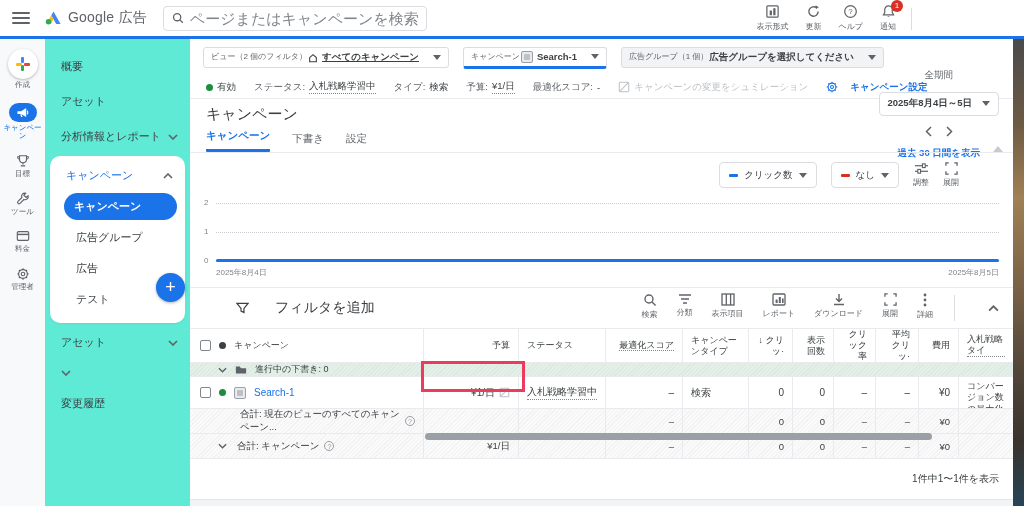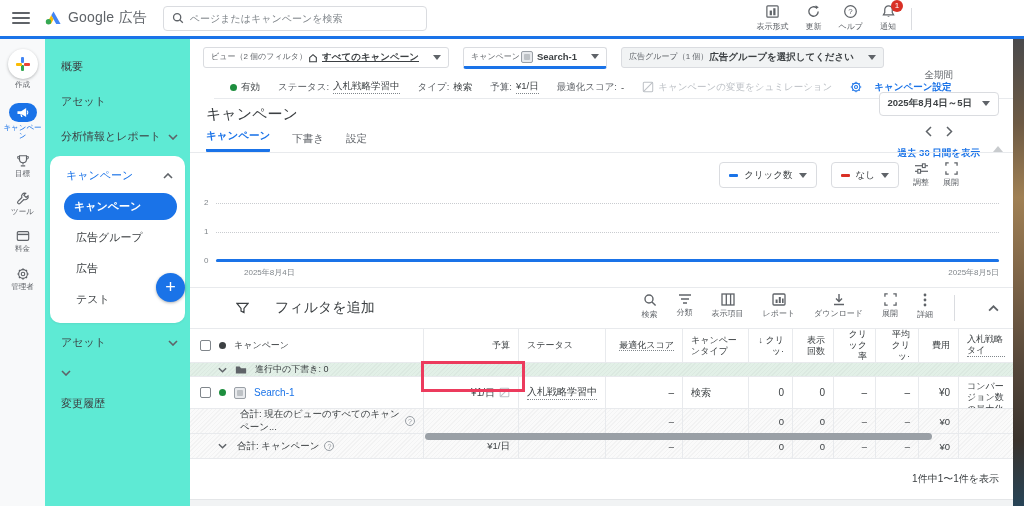--- a/index.html
+++ b/index.html
@@ -6,21 +6,21 @@
   body { font-family:"Liberation Sans","DejaVu Sans",sans-serif; background:#e6e6e6; }
   .screen { width:1024px; height:506px; background:#fff; position:relative; overflow:hidden; display:flex; flex-direction:column; font-family:"Liberation Sans","DejaVu Sans",sans-serif; }
 
   
   .topbar { height:39px; background:#fff; border-bottom:3px solid #1a73e8; display:flex; align-items:center; flex:0 0 auto; position:relative; }
   .hamburger { width:18px; height:12px; margin-left:12px; display:flex; flex-direction:column; justify-content:space-between; cursor:pointer; }
   .hamburger span { display:block; height:2px; background:#5f6368; border-radius:1px; }
   .brand { display:flex; align-items:center; gap:6px; margin-left:14px; }
   .brand-text { font-size:14px; color:#5f6368; letter-spacing:.2px; }
   .searchbox { margin-left:16px; width:264px; height:25px; border:1px solid #dadce0; border-radius:4px; display:flex; align-items:center; padding:0 8px; gap:6px; background:#fff; }
-  .searchbox input { border:none; outline:none; flex:1; font-size:10px; color:#3c4043; background:transparent; font-family:Liberation Serif, serif; }
+  .searchbox input { border:none; outline:none; flex:1; font-size:15px; color:#3c4043; background:transparent; font-family:Liberation Sans, sans-serif; }
   .searchbox input::placeholder { color:#80868b; }
   .topbar-actions { position:absolute; right:128px; top:4px; display:flex; gap:17px; align-items:flex-start; }
   .icon-stack { display:flex; flex-direction:column; align-items:center; gap:2px; cursor:pointer; position:relative; }
   .icon-stack .lbl { font-size:8px; color:#5f6368; white-space:nowrap; }
   .badge { position:absolute; top:-4px; right:-7px; min-width:12px; height:12px; border-radius:7px; background:#d93025; color:#fff; font-size:8px; line-height:12px; text-align:center; padding:0 2px; }
   .topbar-divider { position:absolute; right:112px; top:8px; width:1px; height:22px; background:#dadce0; }
 
   
   .app-body { flex:1; display:flex; min-height:0; }
 
@@ -57,21 +57,21 @@
   .chip .chip-label { font-size:8px; color:#5f6368; white-space:nowrap; }
   .chip .chip-value { font-size:9.5px; color:#3c4043; font-weight:bold; display:flex; align-items:center; gap:4px; white-space:nowrap; }
   .chip.active { border-bottom:3px solid #1a73e8; }
   .chip.gray { background:#f1f3f4; }
   .chip .caret { margin-left:10px; }
   .caret { width:0; height:0; border-left:4px solid transparent; border-right:4px solid transparent; border-top:5px solid #5f6368; display:inline-block; }
   .u-solid { text-decoration:underline; }
   .mini-icon { width:12px; height:12px; border:1px solid #9aa0a6; border-radius:2px; background:#e8eaed; display:inline-block; position:relative; }
   .mini-icon:after { content:""; position:absolute; inset:2px; background:#9aa0a6; border-radius:1px; opacity:.55; }
 
-  .status-row { height:23px; display:flex; align-items:center; gap:18px; padding-left:16px; font-size:9.5px; color:#5f6368; border-bottom:1px solid #e8eaed; flex:0 0 auto; white-space:nowrap;margin-left:24px; }
+  .status-row { height:23px; display:flex; align-items:center; gap:18px; padding-left:16px; font-size:9.5px; color:#5f6368; border-bottom:1px solid #e8eaed; flex:0 0 auto; white-space:nowrap; }
   .status-item { display:flex; align-items:center; gap:4px; }
   .dot-green { width:7px; height:7px; border-radius:50%; background:#1e8e3e; display:inline-block; }
   .v-dark { color:#3c4043; }
   .dotted-u { border-bottom:1px dotted #80868b; }
   .status-muted { color:#bdc1c6; display:flex; align-items:center; gap:4px; }
   .status-link { color:#1a73e8; font-weight:bold; display:flex; align-items:center; gap:12px; cursor:pointer; }
 
   .title-row { height:30px; display:flex; align-items:center; padding:0 14px 0 16px; flex:0 0 auto; }
   .page-title { font-size:15px; color:#3c4043; }
   .title-right { margin-left:auto; display:flex; align-items:center; gap:10px;flex-direction:column; }
@@ -87,21 +87,21 @@
   .controls-row { height:44px; display:flex; align-items:center; justify-content:flex-end; gap:14px; padding-right:54px; flex:0 0 auto; }
   .metric-btn { border:1px solid #dadce0; border-radius:4px; height:26px; display:flex; align-items:center; gap:6px; padding:0 9px; font-size:9.5px; color:#3c4043; cursor:pointer; background:#fff; }
   .dash { width:9px; height:3px; border-radius:1px; display:inline-block; }
   .dash.blue { background:#1a73e8; } .dash.red { background:#d93025; }
 
   .chart { height:68px; position:relative; margin:0 2px 0 0; flex:0 0 auto; }
   .gridline { position:absolute; left:26px; right:12px; border-top:1px dotted #c9ccd0; }
   .gridline.g2 { top:6px; } .gridline.g1 { top:35px; } .gridline.g0 { top:64px; }
   .ytick { position:absolute; left:14px; font-size:8px; color:#80868b; transform:translateY(-55%); }
   .series-line { position:absolute; left:26px; right:12px; top:62px; height:3px; background:#1a73e8; border-radius:2px; }
-  .xlabels { height:14px; display:flex; justify-content:space-between; padding:2px 14px 0 26px; font-size:8px; color:#80868b; flex:0 0 auto;margin-left:28px; }
+  .xlabels { height:14px; display:flex; justify-content:space-between; padding:2px 14px 0 26px; font-size:8px; color:#80868b; flex:0 0 auto; }
 
   .table-toolbar { margin-top:8px; height:42px; border-top:1px solid #e8eaed; border-bottom:1px solid #e8eaed; display:flex; align-items:center; padding:0 14px 0 46px; flex:0 0 auto; position:relative; }
   .add-filter { display:flex; align-items:center; gap:26px; font-size:14px; color:#3c4043; cursor:pointer; }
   .toolbar-right { margin-left:auto; display:flex; align-items:flex-start; gap:19px; }
   .toolbar-right .icon-stack .lbl { font-size:8px; }
   .tb-div { width:1px; height:26px; background:#dadce0; margin:2px 0 0 2px; }
   .collapse-btn { margin-left:14px; cursor:pointer; display:flex; align-items:center; height:30px; }
   .fab-add { position:absolute; left:-34px; top:-15px; width:29px; height:29px; border-radius:50%; background:#1a73e8; color:#fff; display:flex; align-items:center; justify-content:center; font-size:18px; box-shadow:0 1px 3px rgba(60,64,67,.4); cursor:pointer; }
 
   

